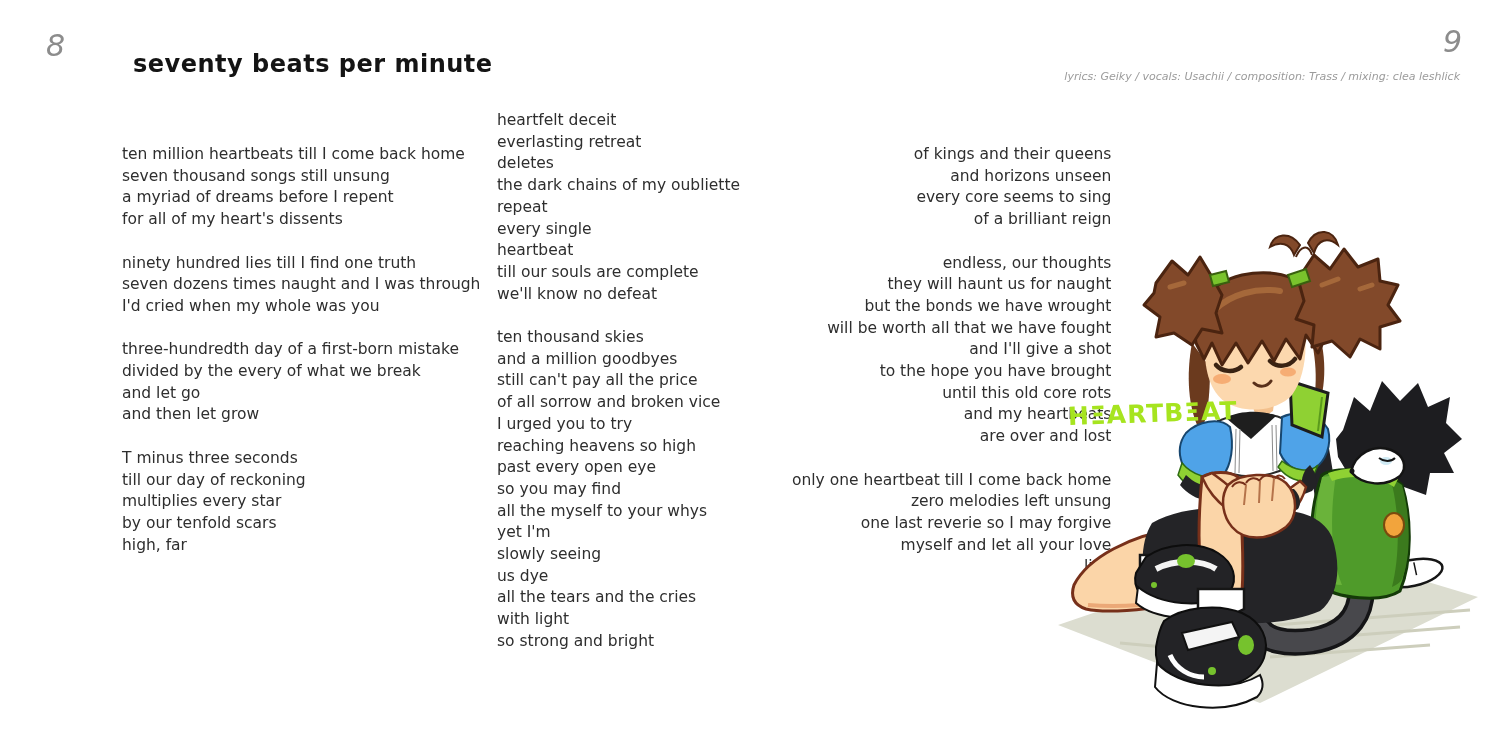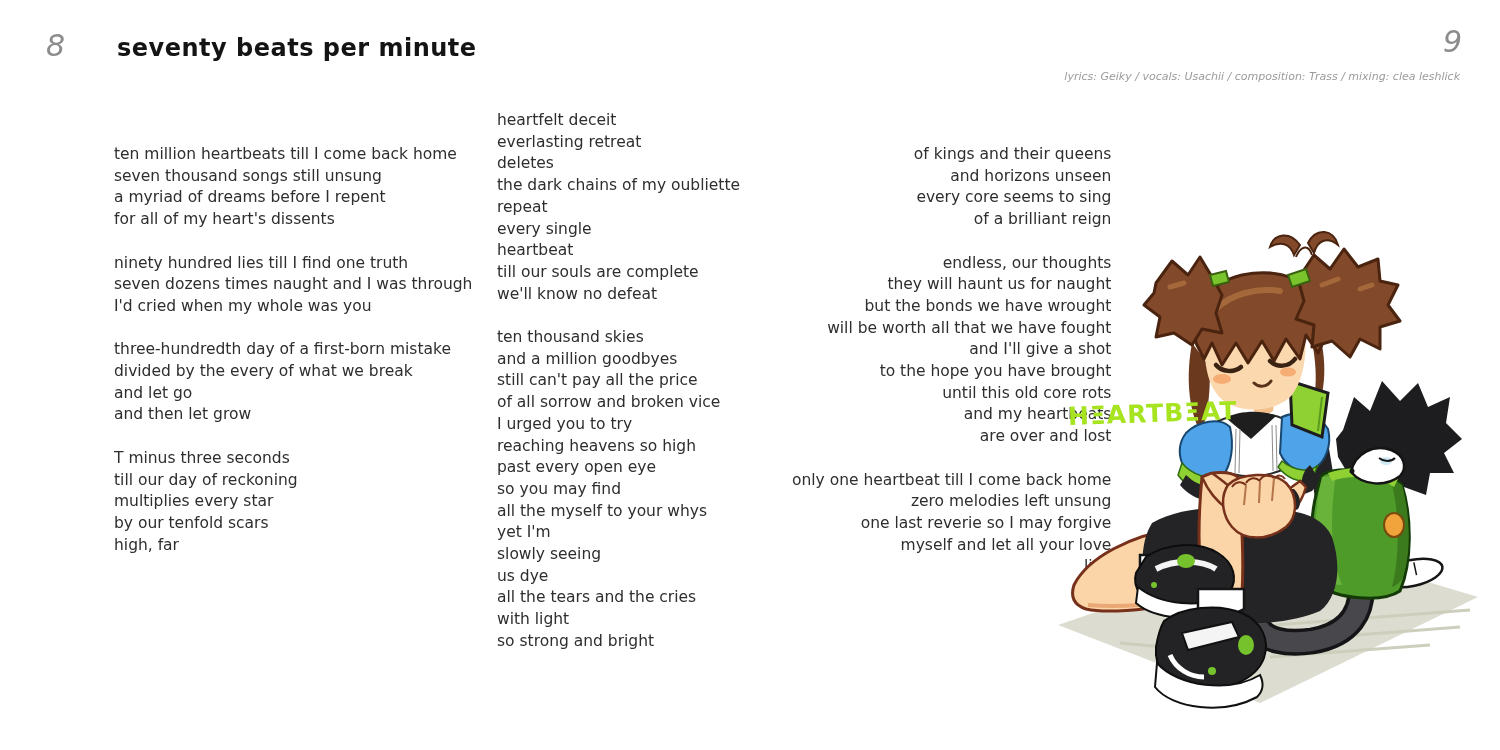--- a/index.html
+++ b/index.html
@@ -1,25 +1,25 @@
 <!DOCTYPE html>
 <html><head>
 <meta charset="utf-8">
 <style>
   html,body{margin:0;padding:0;background:#ffffff;}
   .page{position:relative;width:1500px;height:750px;background:#ffffff;overflow:hidden;
         font-family:"DejaVu Sans",sans-serif;color:#2e2e2e;}
   .pagenum{position:absolute;font-size:30px;color:#8c8c8c;font-style:italic;}
   .pagenum.left{left:46px;top:28px;}
   .pagenum.right{right:38px;top:24px;text-align:right;}
-  .title{position:absolute;left:117px;top:34px;margin:0;font-size:24px;font-weight:bold;
+  .title{position:absolute;left:117px;top:34px;margin:16px;font-size:24px;font-weight:bold;
          color:#141414;letter-spacing:0.5px;}
   .credits{position:absolute;right:40px;top:70px;font-size:11px;color:#9b9b9b;font-style:italic;}
   .col{position:absolute;font-size:15.5px;line-height:21.7px;white-space:nowrap;color:#2e2e2e;}
-  .col1{left:114px;top:144px;}
+  .col1{left:122px;top:144px;}
   .col2{left:497px;top:110px;}
   .col3{left:792px;top:144px;text-align:right;}
   .stanza{margin-bottom:21.7px;}
   .logo{position:absolute;left:1068px;top:399px;font-size:25px;font-weight:bold;
         color:#a6e41f;letter-spacing:1px;transform:rotate(-2deg);z-index:3;}
   .art{position:absolute;left:1040px;top:225px;width:460px;height:500px;z-index:2;}
 </style>
 </head>
 <body>
 

